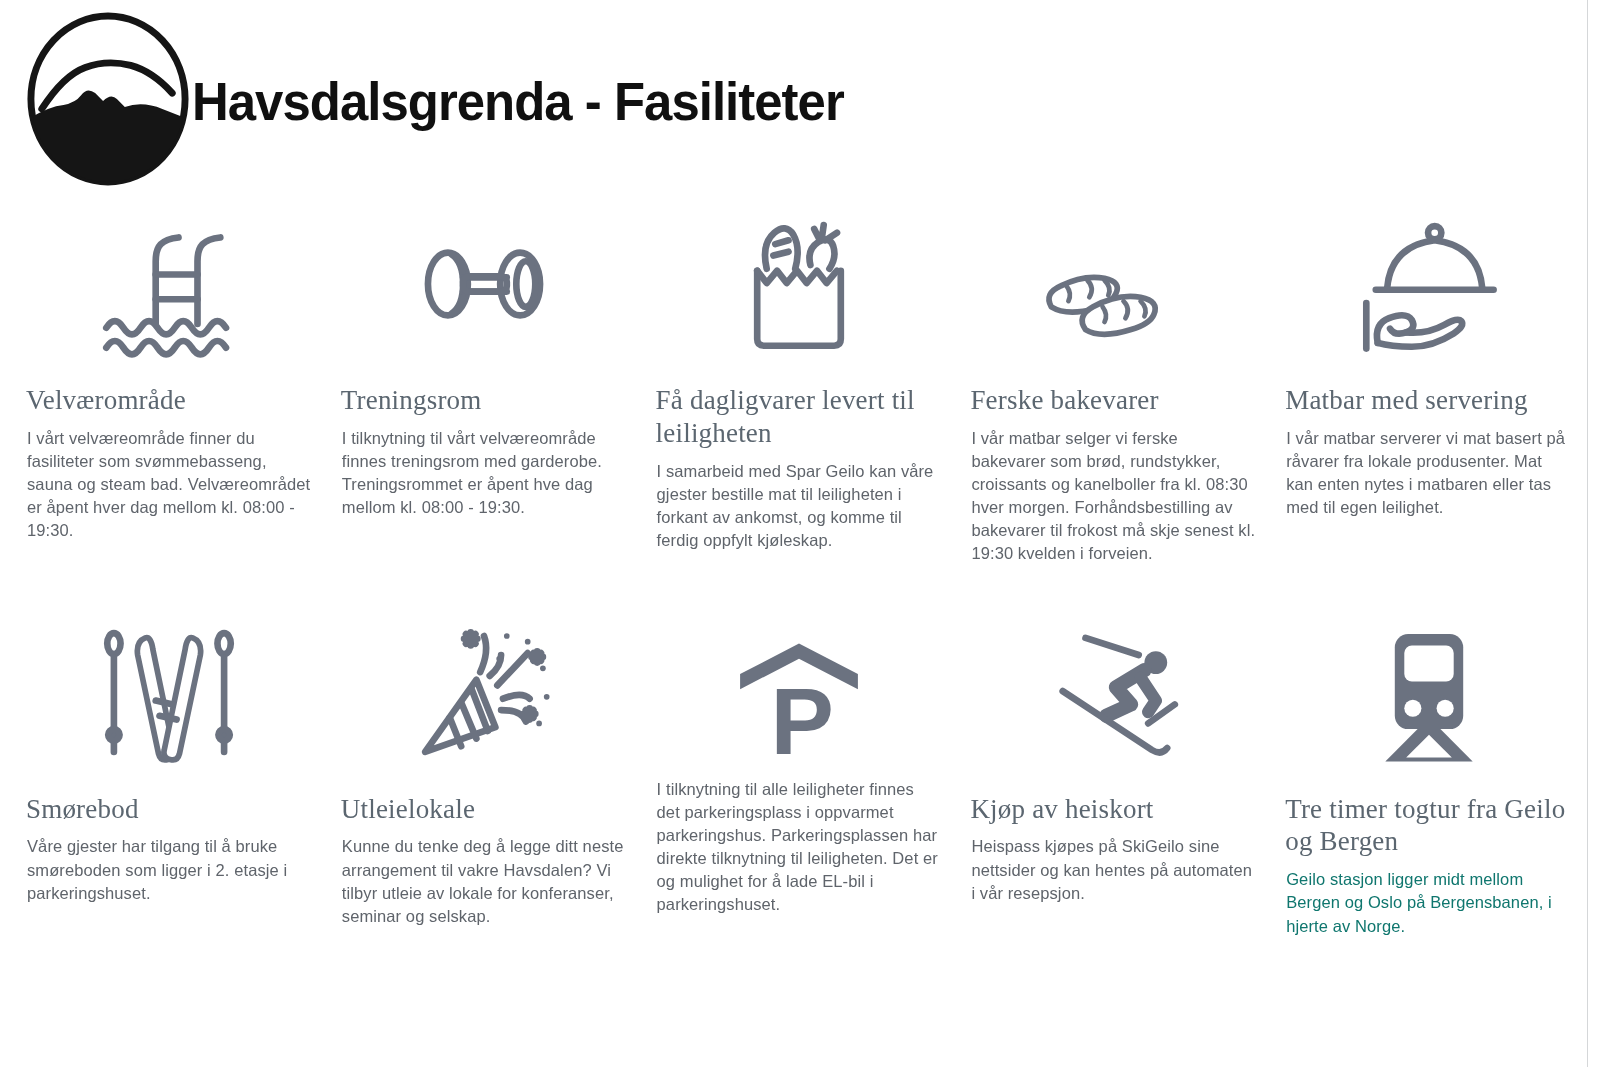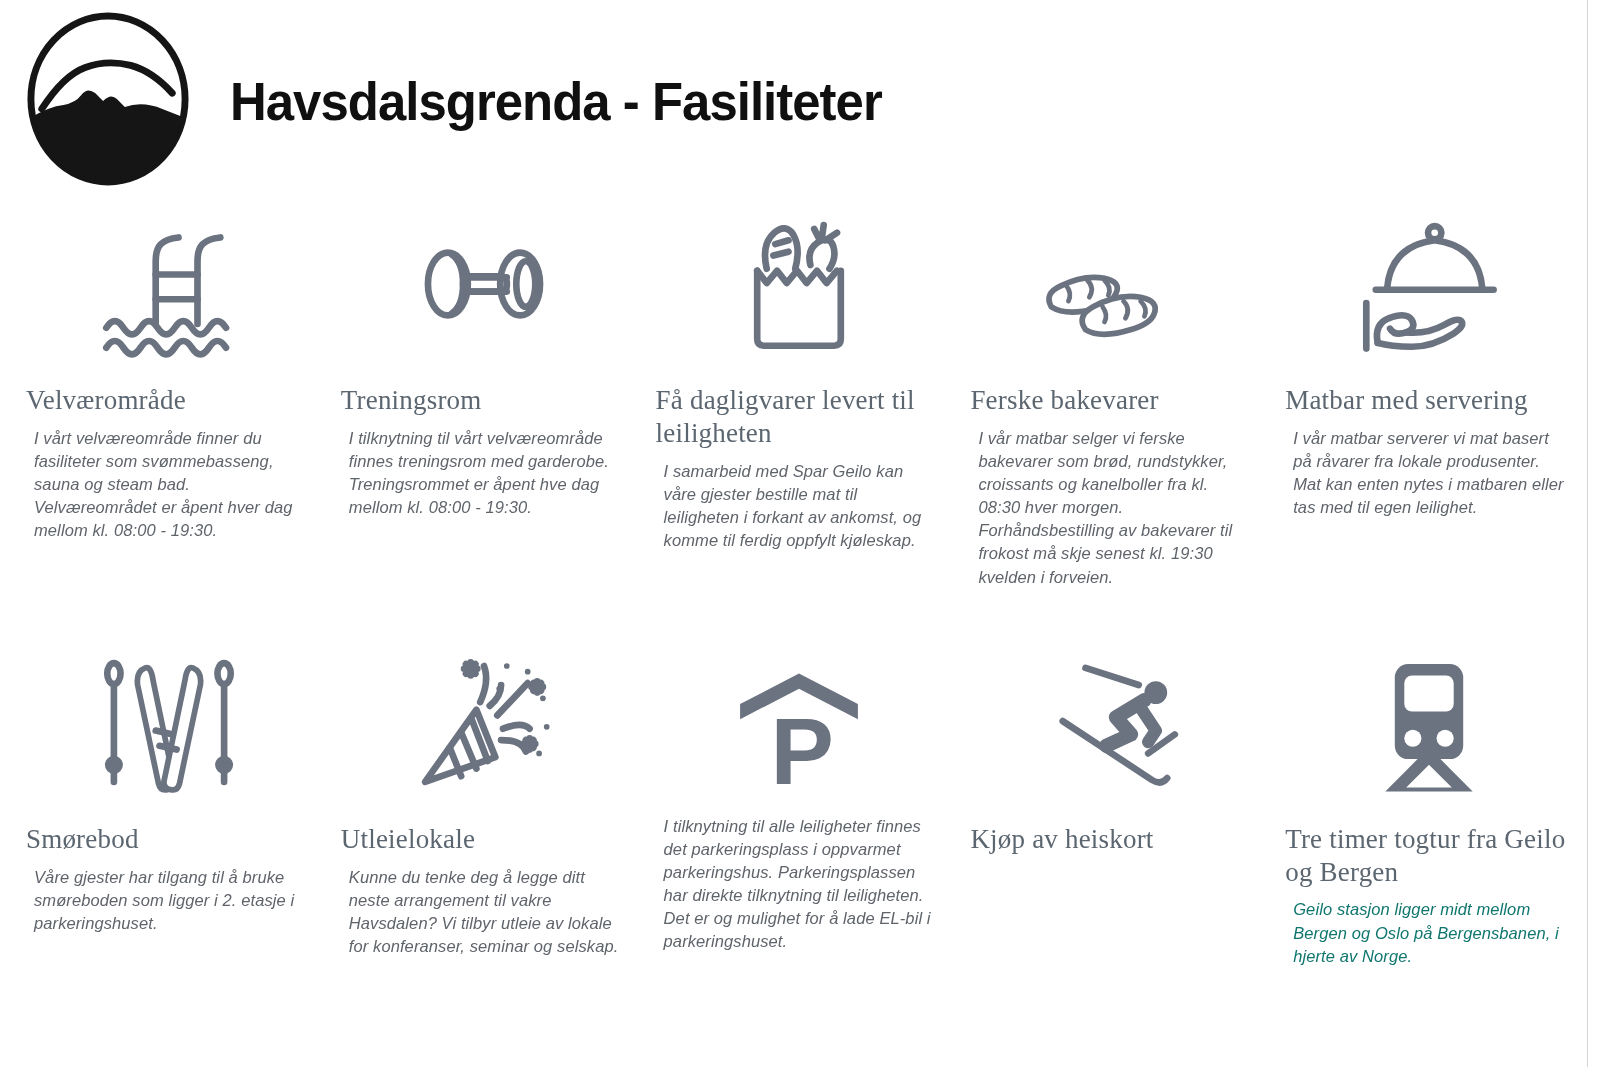--- a/index.html
+++ b/index.html
@@ -7,21 +7,21 @@
     width:1600px;height:1067px;position:relative;overflow:hidden;
     font-family:"Liberation Sans",sans-serif;
     -webkit-font-smoothing:antialiased;
   }
   .page-edge{
     position:absolute;top:0;bottom:0;left:1587px;width:1px;
     background:#d5d7d9;
   }
   
   .header{
-    display:flex;align-items:center;gap:38px;
+    display:flex;align-items:center;
     padding:8px 0 0 24px;height:186px;
   }
   .logo{width:168px;height:178px;flex:0 0 auto;}
   h1.page-title{
     margin:0;font-size:53px;font-weight:800;color:#101010;
     letter-spacing:-1px;transform:scaleX(.96);transform-origin:left center;
     font-family:"Liberation Sans",sans-serif;
   }
   
   .grid{
@@ -34,23 +34,22 @@
     height:168px;display:flex;align-items:center;justify-content:center;
   }
   .icon-wrap svg{width:152px;height:152px;}
   .card h2{
     margin:16px 0 10px 0;
     font-family:"Liberation Serif","DejaVu Serif",serif;
     font-weight:500;font-size:27px;line-height:1.22;color:#5b6670;
     letter-spacing:.2px;
   }
   .card p{
-    margin:8px;font-size:16.5px;line-height:1.4;color:#5f646b;
+    margin:1px;font-size:16.5px;line-height:1.4;color:#5f646b;
     letter-spacing:.1px;
-    font-style:italic;
   }
   .card p.light{color:#0f766e;}
   .ic{stroke:#6b7280;fill:none;stroke-width:7;stroke-linecap:round;stroke-linejoin:round;}
   .icf{fill:#6b7280;stroke:none;}
 </style>
 </head>
 <body>
 
 <div class="page-edge"></div>
 
@@ -204,20 +203,21 @@
       <svg viewBox="0 0 160 160">
         <line class="ic" x1="50" y1="22" x2="106" y2="40" stroke-width="6"></line>
         <line class="ic" x1="116" y1="112" x2="144" y2="92" stroke-width="6"></line>
         <circle class="icf" cx="124" cy="48" r="12"></circle>
         <path d="M112,56 L82,74 L98,92 L72,104" fill="none" stroke="#6b7280" stroke-width="15" stroke-linecap="round" stroke-linejoin="round"></path>
         <path d="M108,64 L124,88 L116,100" fill="none" stroke="#6b7280" stroke-width="13" stroke-linecap="round" stroke-linejoin="round"></path>
         <path class="ic" d="M26,78 L120,140 q10,6 16,-2" stroke-width="8"></path>
       </svg>
     </div>
     <h2>Kjøp av heiskort</h2>
+    <p>Heispass kjøpes på SkiGeilo sine nettsider og kan hentes på automaten i vår resepsjon.</p>
   </article>
 
   <article class="card">
     <div class="icon-wrap">
       <svg viewBox="0 0 160 160">
         <rect class="icf" x="44" y="18" width="72" height="100" rx="14"></rect>
         <rect x="54" y="30" width="52" height="38" rx="8" fill="#ffffff"></rect>
         <circle cx="63" cy="96" r="9" fill="#ffffff"></circle>
         <circle cx="97" cy="96" r="9" fill="#ffffff"></circle>
         <polygon class="icf" points="68,118 92,118 126,152 34,152"></polygon>

